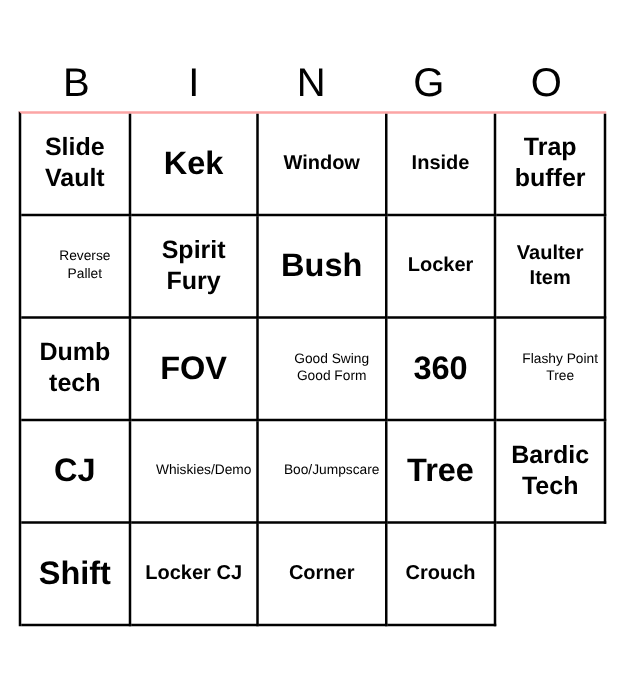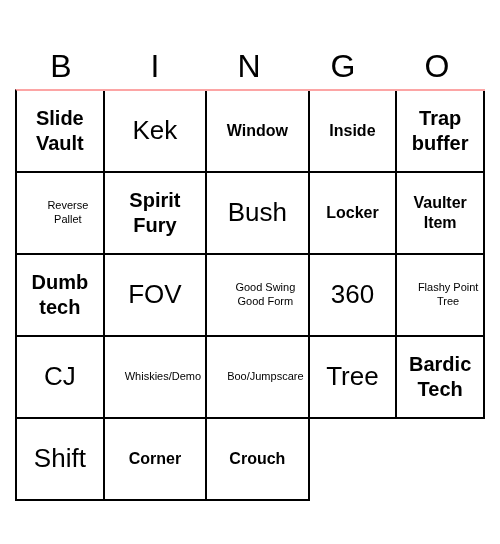--- a/index.html
+++ b/index.html
@@ -66,21 +66,21 @@
       font-weight: bold;
     }
 
     .bingo-cell.small-text {
       font-size: 11px;
       padding-left: 20px;
     }
 
     .bingo-cell.xl-text {
       font-size: 26px;
-      font-weight: normal;
+      font-weight: bold;
     }
   </style>
 </head>
 <body>
 
 <div class="bingo-container">
   <div class="bingo-header">
 
   <div class="bingo-header-cell">B</div>
       <div class="bingo-header-cell">I</div>
@@ -104,16 +104,17 @@
       <div class="bingo-cell xl-text">FOV</div>
       <div class="bingo-cell small-text">Good Swing Good Form</div>
       <div class="bingo-cell xl-text">360</div>
       <div class="bingo-cell small-text">Flashy Point Tree</div>
       <div class="bingo-cell xl-text">CJ</div>
       <div class="bingo-cell small-text">Whiskies/Demo</div>
       <div class="bingo-cell small-text">Boo/Jumpscare</div>
       <div class="bingo-cell xl-text">Tree</div>
       <div class="bingo-cell large-text">Bardic Tech</div>
       <div class="bingo-cell xl-text">Shift</div>
+      <div class="bingo-cell medium-text">Locker CJ</div>
       <div class="bingo-cell medium-text">Corner</div>
       <div class="bingo-cell medium-text">Crouch</div>
     </div>
 </div>
 
 </body></html>

